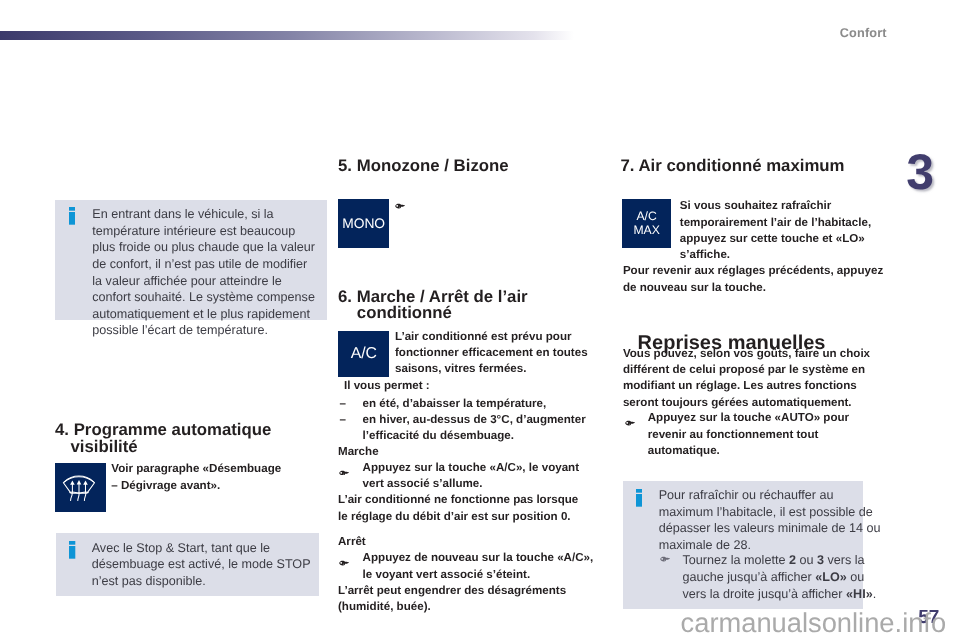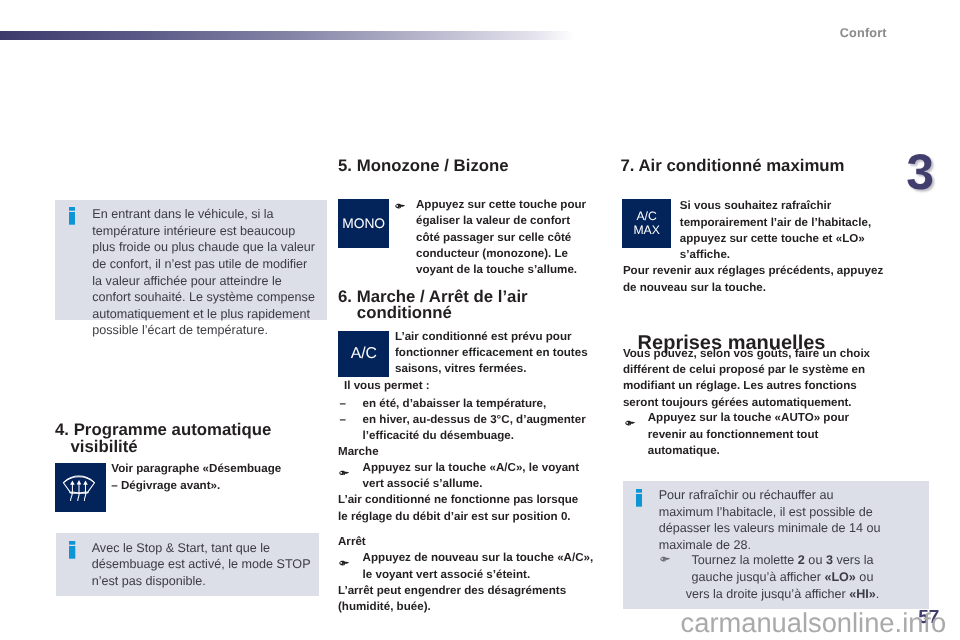--- a/index.html
+++ b/index.html
@@ -101,21 +101,20 @@
   <p class="abs sect" style="left:338px;top:156.9px;">5. Monozone / Bizone</p>
 
   <div class="btn" style="left:338.3px;top:199.3px;width:50.7px;height:48.7px;font-size:13.8px;">
     <span>MONO</span>
   </div>
   <svg class="hand" style="left:394.7px;top:202.8px;" width="10.2" height="5.8" viewBox="0 0 10.2 5.8">
       <path fill="#231f20" d="M1.35 1.55 C0.45 1.95 0.15 2.75 0.35 3.5 C0.55 4.3 1.45 4.95 2.6 5.2 C3.4 5.4 4.3 5.5 5.0 5.35 C5.55 5.2 5.85 4.85 5.9 4.4 L5.95 3.75 L7.15 3.7 C7.15 3.7 7.6 3.8 8.0 3.65 C8.55 3.45 8.9 3.1 9.5 2.9 C10.0 2.75 10.2 2.6 10.2 2.6 C10.2 2.6 9.85 2.35 9.25 2.25 C8.6 2.15 8.2 1.85 7.6 1.75 C7.15 1.65 6.6 1.75 6.6 1.75 L5.85 1.8 C5.8 1.4 5.6 1.05 5.15 0.9 C4.45 0.65 3.4 0.6 2.65 0.75 C2.1 0.85 1.7 1.35 1.35 1.55 Z"></path>
       <ellipse fill="#ffffff" cx="2.2" cy="2.85" rx="0.95" ry="0.85" transform="rotate(-8 2.2 2.85)"></ellipse>
       <ellipse fill="#ffffff" cx="4.45" cy="4.1" rx="0.52" ry="0.45"></ellipse>
     </svg>
-  <p class="abs body" style="left:416px;top:197.1px;width:180px;">Appuyez sur cette touche pour égaliser la valeur de confort côté passager sur celle côté conducteur (monozone). Le voyant de la touche s’allume.</p>
 
   <p class="abs sect" style="left:338px;top:287.9px;">6. Marche / Arrêt de l’air</p>
   <p class="abs sect" style="left:356.8px;top:304.2px;">conditionné</p>
 
   <div class="btn" style="left:338.4px;top:330.7px;width:50.9px;height:46.2px;font-size:15.8px;">
     <span>A/C</span>
   </div>
   <p class="abs body" style="left:395px;top:328.5px;width:206px;">L’air conditionné est prévu pour fonctionner efficacement en toutes saisons, vitres fermées.</p>
 
   <p class="abs body" style="left:344px;top:377.6px;">Il vous permet :</p>
@@ -152,29 +151,29 @@
 
   <p class="abs bigsect" style="left:621.6px;top:316.1px;">Reprises manuelles</p>
   <p class="abs body" style="left:622.9px;top:345.6px;width:264px;">Vous pouvez, selon vos goûts, faire un choix différent de celui proposé par le système en modifiant un réglage. Les autres fonctions seront toujours gérées automatiquement.</p>
   <svg class="hand" style="left:625.2px;top:419.9px;" width="10.2" height="5.8" viewBox="0 0 10.2 5.8">
       <path fill="#231f20" d="M1.35 1.55 C0.45 1.95 0.15 2.75 0.35 3.5 C0.55 4.3 1.45 4.95 2.6 5.2 C3.4 5.4 4.3 5.5 5.0 5.35 C5.55 5.2 5.85 4.85 5.9 4.4 L5.95 3.75 L7.15 3.7 C7.15 3.7 7.6 3.8 8.0 3.65 C8.55 3.45 8.9 3.1 9.5 2.9 C10.0 2.75 10.2 2.6 10.2 2.6 C10.2 2.6 9.85 2.35 9.25 2.25 C8.6 2.15 8.2 1.85 7.6 1.75 C7.15 1.65 6.6 1.75 6.6 1.75 L5.85 1.8 C5.8 1.4 5.6 1.05 5.15 0.9 C4.45 0.65 3.4 0.6 2.65 0.75 C2.1 0.85 1.7 1.35 1.35 1.55 Z"></path>
       <ellipse fill="#ffffff" cx="2.2" cy="2.85" rx="0.95" ry="0.85" transform="rotate(-8 2.2 2.85)"></ellipse>
       <ellipse fill="#ffffff" cx="4.45" cy="4.1" rx="0.52" ry="0.45"></ellipse>
     </svg>
   <p class="abs body" style="left:647.7px;top:410.3px;width:240px;">Appuyez sur la touche «AUTO» pour revenir au fonctionnement tout automatique.</p>
 
-  <div class="info" style="left:623.4px;top:481.2px;width:306px;height:128px;">
+  <div class="info" style="left:623.4px;top:481.2px;width:240px;height:128px;">
     <svg class="ibar" style="left:12.4px;top:7.7px;" width="6.3" height="17.7" viewBox="0 0 6.3 17.7">
       <rect x="0" y="0" width="6.3" height="3.7" fill="#0e95d6"></rect>
       <rect x="0" y="5" width="6.3" height="12.7" fill="#0e95d6"></rect>
     </svg>
     <p class="itxt" style="left:35.3px;top:6.1px;width:226px;">Pour rafraîchir ou réchauffer au maximum l’habitacle, il est possible de dépasser les valeurs minimale de 14 ou maximale de 28.</p>
     <svg style="position:absolute;left:36.4px;top:74.6px;" width="10.2" height="5.8" viewBox="0 0 10.2 5.8">
         <path fill="#6c6c78" d="M1.35 1.55 C0.45 1.95 0.15 2.75 0.35 3.5 C0.55 4.3 1.45 4.95 2.6 5.2 C3.4 5.4 4.3 5.5 5.0 5.35 C5.55 5.2 5.85 4.85 5.9 4.4 L5.95 3.75 L7.15 3.7 C7.15 3.7 7.6 3.8 8.0 3.65 C8.55 3.45 8.9 3.1 9.5 2.9 C10.0 2.75 10.2 2.6 10.2 2.6 C10.2 2.6 9.85 2.35 9.25 2.25 C8.6 2.15 8.2 1.85 7.6 1.75 C7.15 1.65 6.6 1.75 6.6 1.75 L5.85 1.8 C5.8 1.4 5.6 1.05 5.15 0.9 C4.45 0.65 3.4 0.6 2.65 0.75 C2.1 0.85 1.7 1.35 1.35 1.55 Z"></path>
         <ellipse fill="#dcdee8" cx="2.2" cy="2.85" rx="0.95" ry="0.85" transform="rotate(-8 2.2 2.85)"></ellipse>
         <ellipse fill="#dcdee8" cx="4.45" cy="4.1" rx="0.52" ry="0.45"></ellipse>
       </svg>
-    <p class="itxt" style="left:59.1px;top:71.2px;width:200px;text-align:center;"><span>Tournez la molette </span><b>2</b><span> ou </span><b>3</b><span> vers la gauche jusqu’à afficher </span><b>«LO»</b><span> ou vers la droite jusqu’à afficher </span><b>«HI»</b><span>.</span></p>
+    <p class="itxt" style="left:59.1px;top:71.2px;width:200px;"><span>Tournez la molette </span><b>2</b><span> ou </span><b>3</b><span> vers la gauche jusqu’à afficher </span><b>«LO»</b><span> ou vers la droite jusqu’à afficher </span><b>«HI»</b><span>.</span></p>
   </div>
 
   <div class="pgnum">57</div>
   <div class="wm">carmanualsonline.info</div>
 </div>
 
 </body></html>

